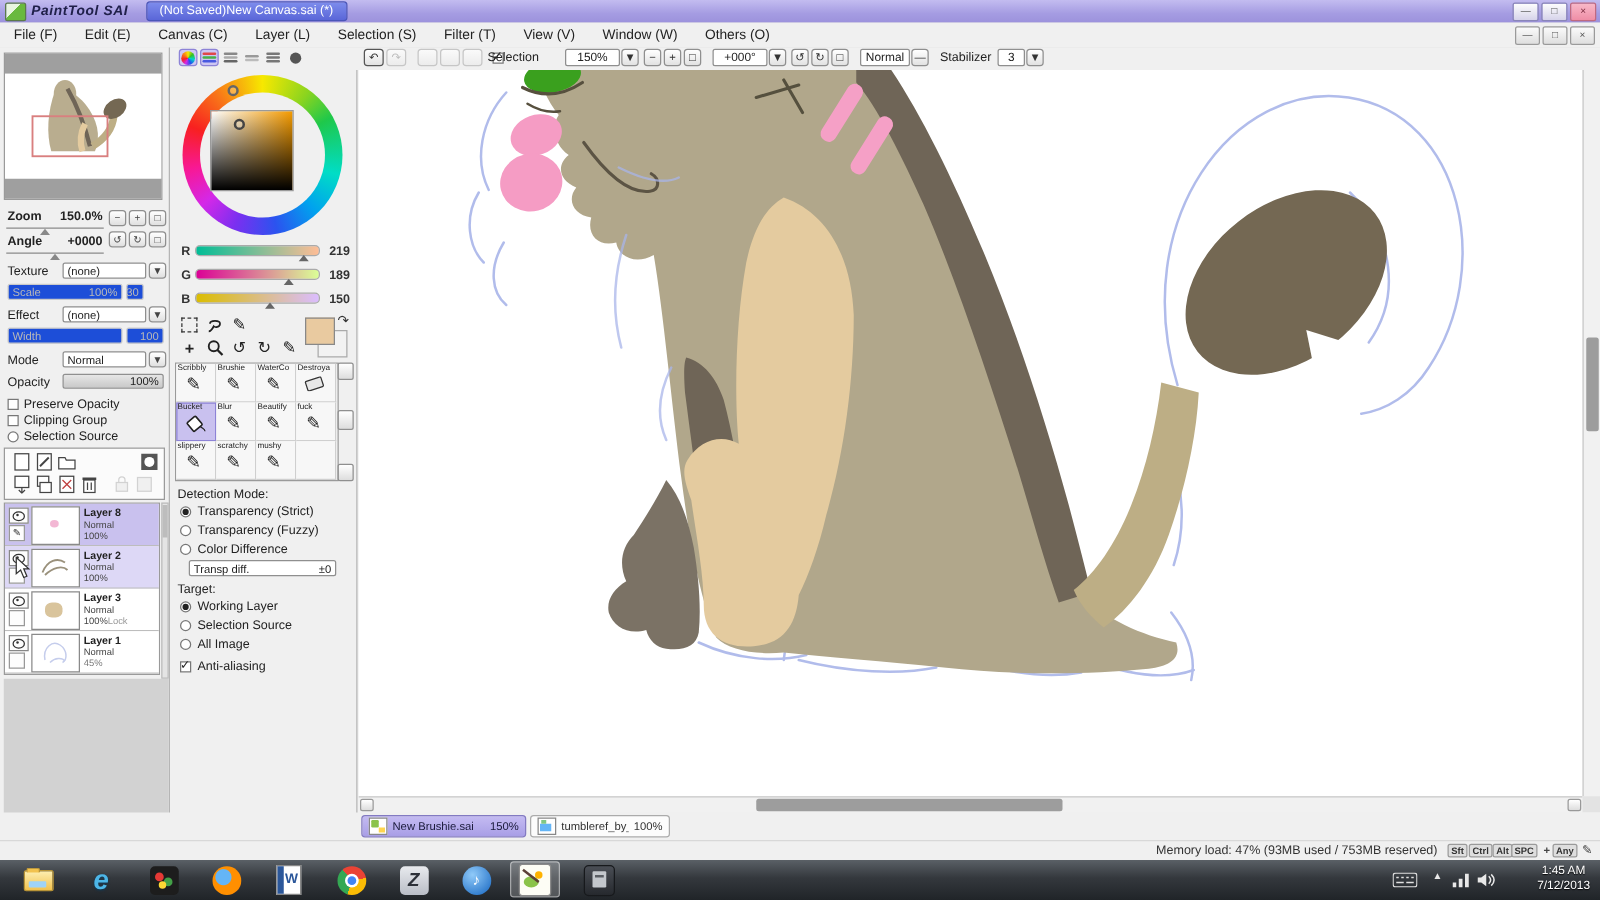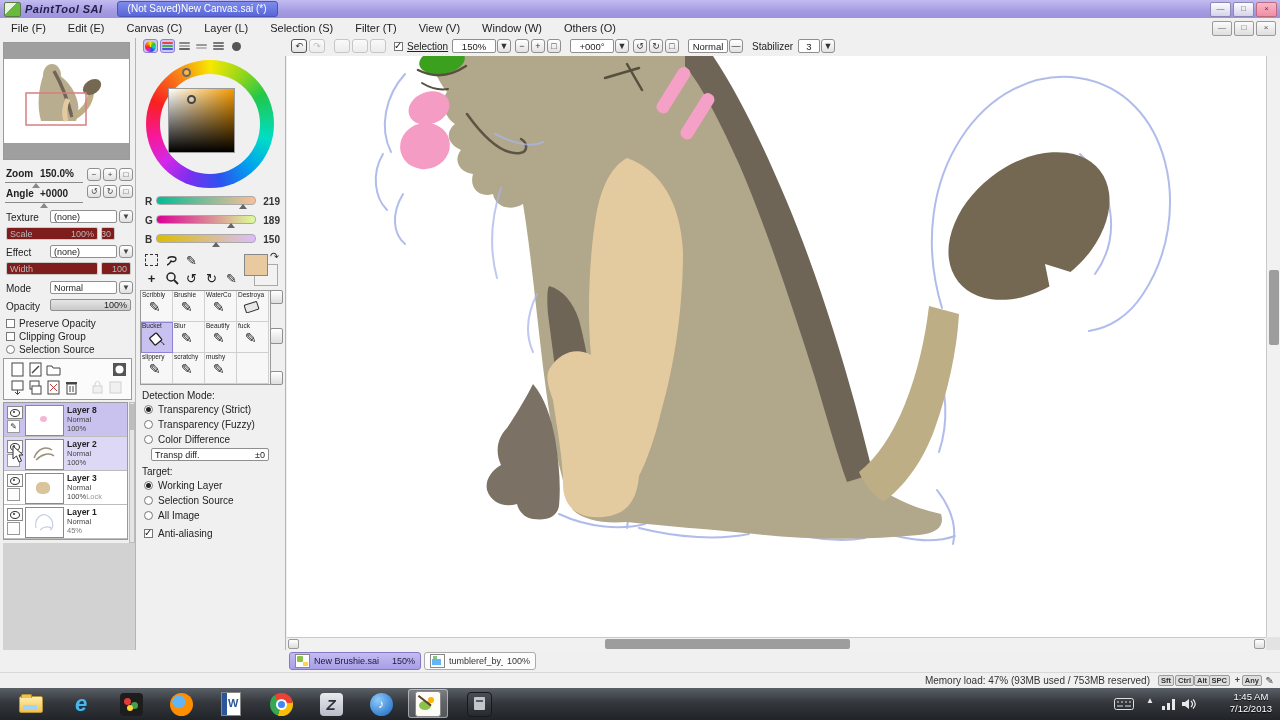--- a/index.html
+++ b/index.html
@@ -29,26 +29,26 @@
   .mini-bars{width:11px;height:11px;display:flex;flex-direction:column;gap:1px;justify-content:center;}
   .mini-bars i{display:block;height:2px;border-radius:1px;}
   .chk{width:9px;height:9px;border:1px solid #777;background:#fff;display:inline-block;box-sizing:border-box;position:relative;}
   .chk.on::after{content:"✓";position:absolute;left:-1px;top:-3px;font-size:10px;color:#222;}
   
   .panelA{left:0;top:38px;width:136px;height:634px;background:#f0f0f0;border-right:1px solid #b5b5b5;box-sizing:border-box;}
   .panelB{left:137px;top:56px;width:149px;height:616px;background:#f0f0f0;border-right:1px solid #b5b5b5;box-sizing:border-box;}
   .navframe{left:3px;top:4px;width:127px;height:118px;border:1px solid #9a9a9a;background:#fff;box-sizing:border-box;}
   .navgray{left:0;width:125px;height:16px;background:#9f9f9f;}
   .plabel{position:absolute;font-size:10px;color:#222;}
-  .pval{position:absolute;font-size:10px;color:#222;text-align:left;}
+  .pval{position:absolute;font-size:10px;color:#222;text-align:right;}
   .sline{position:absolute;height:1px;background:#8a8a8a;}
   .tri-up{position:absolute;width:0;height:0;border-left:4px solid transparent;border-right:4px solid transparent;border-bottom:5px solid #888;}
   .gridbtn{position:absolute;width:14px;height:13px;background:linear-gradient(#fff,#e0e0e0);border:1px solid #8f8f8f;border-radius:3px;font-size:8px;color:#444;display:flex;align-items:center;justify-content:center;box-sizing:border-box;}
   .ddl{position:absolute;height:13px;background:#fff;border:1px solid #8f8f8f;border-radius:2px;font-size:9px;color:#222;display:flex;align-items:center;padding:0 3px;box-sizing:border-box;}
-  .ddl.dis{color:#b8b8b8;border-color:#cacaca;background:#7f1d1d;}
+  .ddl.dis{color:#b8b8b8;border-color:#cacaca;background:#1d4ed8;}
   .opacitybar{position:absolute;height:12px;background:linear-gradient(#e6e6e6,#c9c9c9);border:1px solid #8f8f8f;border-radius:2px;box-sizing:border-box;font-size:9px;color:#222;display:flex;align-items:center;justify-content:flex-end;padding-right:3px;}
   .checkrow{position:absolute;font-size:10px;color:#222;display:flex;align-items:center;gap:4px;}
   .radio{width:9px;height:9px;border:1px solid #777;border-radius:50%;background:#fff;display:inline-block;box-sizing:border-box;position:relative;flex:none;}
   .radio.on::after{content:"";position:absolute;left:1px;top:1px;width:5px;height:5px;border-radius:50%;background:#222;}
   .iconpanel{left:3px;top:320px;width:129px;height:42px;border:1px solid #9a9a9a;background:#fbfbfb;box-sizing:border-box;}
   .lyr-ico{position:absolute;width:15px;height:15px;}
   .layers{left:3px;top:364px;width:125px;background:#fff;border:1px solid #9a9a9a;box-sizing:border-box;}
   .lrow{position:relative;width:100%;height:34px;border-bottom:1px solid #bdbdbd;box-sizing:border-box;background:#fff;}
   .lrow.sel{background:#c9c1ee;}
   .lrow.hov{background:#ddd8f6;}
@@ -170,21 +170,21 @@
   <div class="toggle-icon" style="left:229px;">
       <div style="width:9px;height:9px;border-radius:50%;background:#555;"></div>
     </div>
 
   <div class="btn3d" style="left:291px;width:16px;border-color:#555;">↶</div>
   <div class="btn3d dis" style="left:309px;width:16px;">↷</div>
   <div class="btn3d dis" style="left:334px;width:16px;"></div>
   <div class="btn3d dis" style="left:352px;width:16px;"></div>
   <div class="btn3d dis" style="left:370px;width:16px;"></div>
   <span class="chk on" style="position:absolute;left:394px;top:4px;"></span>
-  <span class="tb-label" style="left:407px;text-decoration:underline;">Selection</span>
+  <span class="tb-label" style="left:390px;">Selection</span>
 
   <div class="valbox" style="left:452px;width:44px;">150%</div>
   <div class="btn3d" style="left:497px;width:14px;">▼</div>
   <div class="btn3d" style="left:515px;width:14px;">−</div>
   <div class="btn3d" style="left:531px;width:14px;">+</div>
   <div class="btn3d" style="left:547px;width:14px;">□</div>
 
   <div class="valbox" style="left:570px;width:44px;">+000°</div>
   <div class="btn3d" style="left:615px;width:14px;">▼</div>
   <div class="btn3d" style="left:633px;width:14px;">↺</div>

